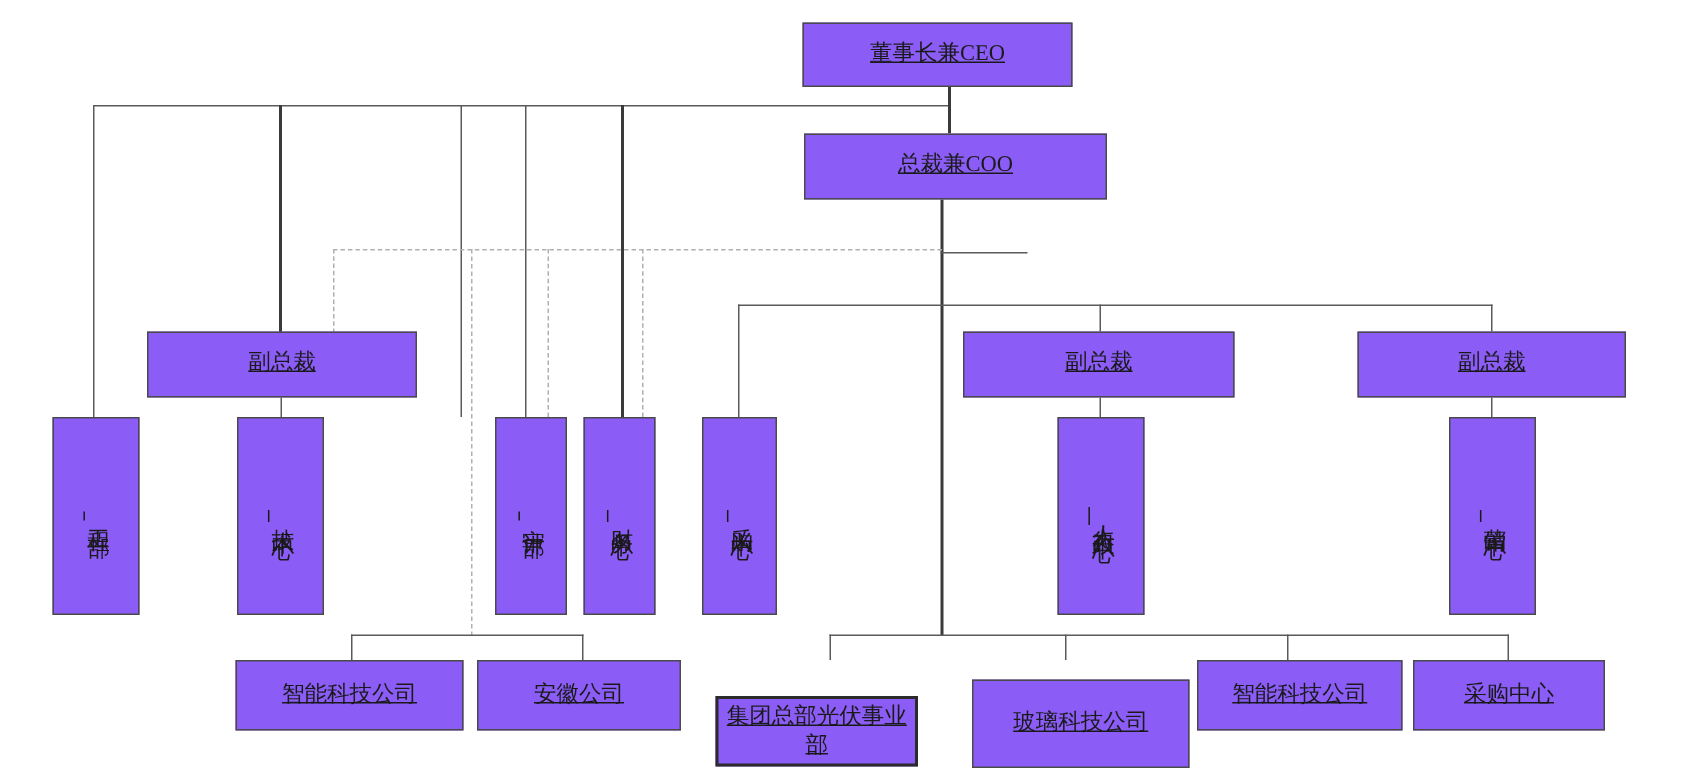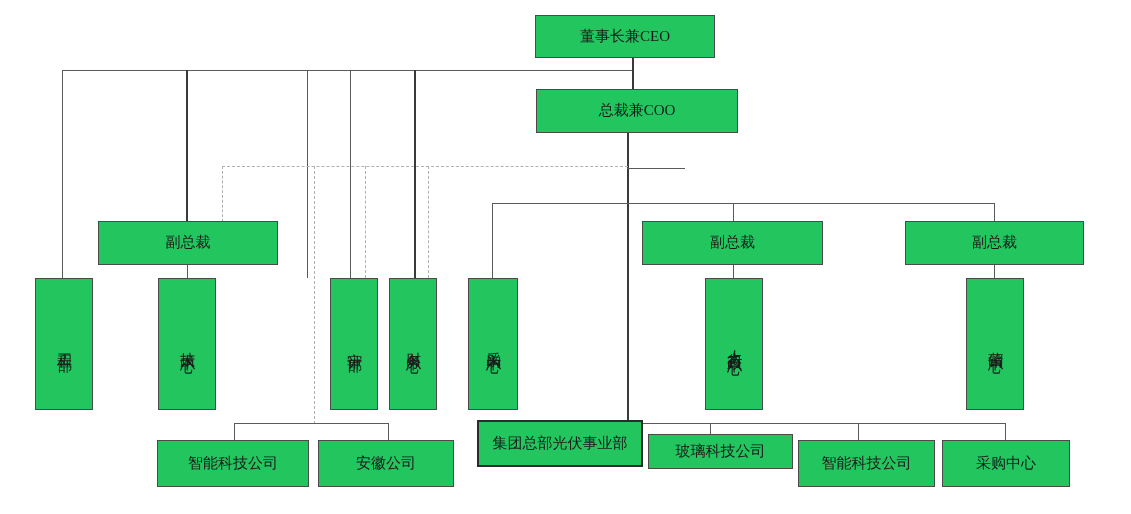--- a/index.html
+++ b/index.html
@@ -12,29 +12,30 @@
     width: 1131px;
     height: 514px;
     background: #ffffff;
     font-family: "Liberation Serif", "DejaVu Serif", serif;
     overflow: hidden;
   }
   .node {
     position: absolute;
     box-sizing: border-box;
     border: 1px solid #4a4a4a;
-    background: #22c55e;
+    background: #8b5cf6;
     display: flex;
     align-items: center;
     justify-content: center;
     text-align: center;
     color: #1a1a1a;
     font-size: 15px;
     line-height: 1.15;
     z-index: 3;
+    text-decoration: underline;
   }
   .node.emph {
     border: 2px solid #2b2b2b;
   }
   .node.vertical {
     writing-mode: vertical-rl;
     text-orientation: upright;
     letter-spacing: 2px;
     padding: 6px 0;
   }
@@ -133,21 +134,21 @@
   <div class="node vertical" style="left:468px; top:278px; width:50px; height:132px;">采购中心</div>
 
   <div class="node vertical" style="left:705px; top:278px; width:58px; height:132px;">人力行政中心</div>
 
   <div class="node vertical" style="left:966px; top:278px; width:58px; height:132px;">营销中心</div>
 
   <div class="node wrap" style="left:157px; top:440px; width:152px; height:47px;">智能科技公司</div>
 
   <div class="node wrap" style="left:318px; top:440px; width:136px; height:47px;">安徽公司</div>
 
-  <div class="node wrap emph" style="left:477px; top:420px; width:166px; height:47px;">集团总部光伏事业部</div>
+  <div class="node wrap emph" style="left:477px; top:464px; width:135px; height:47px;">集团总部光伏事业部</div>
 
-  <div class="node wrap" style="left:648px; top:434px; width:145px; height:35px;">玻璃科技公司</div>
+  <div class="node wrap" style="left:648px; top:453px; width:145px; height:59px;">玻璃科技公司</div>
 
   <div class="node wrap" style="left:798px; top:440px; width:137px; height:47px;">智能科技公司</div>
 
   <div class="node wrap" style="left:942px; top:440px; width:128px; height:47px;">采购中心</div>
 
 </div>
 
 </body></html>

